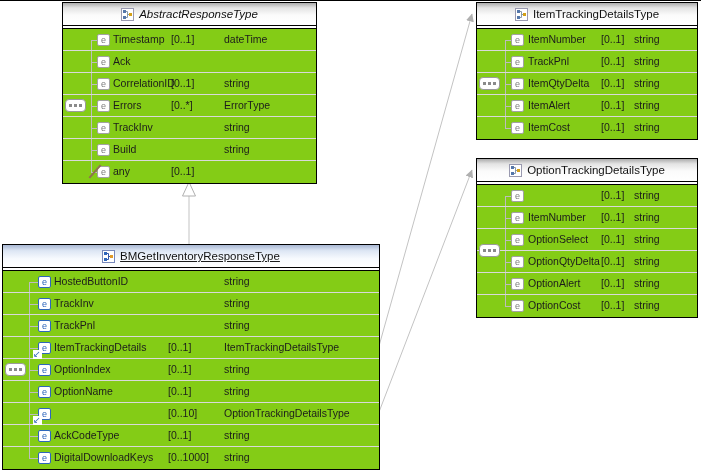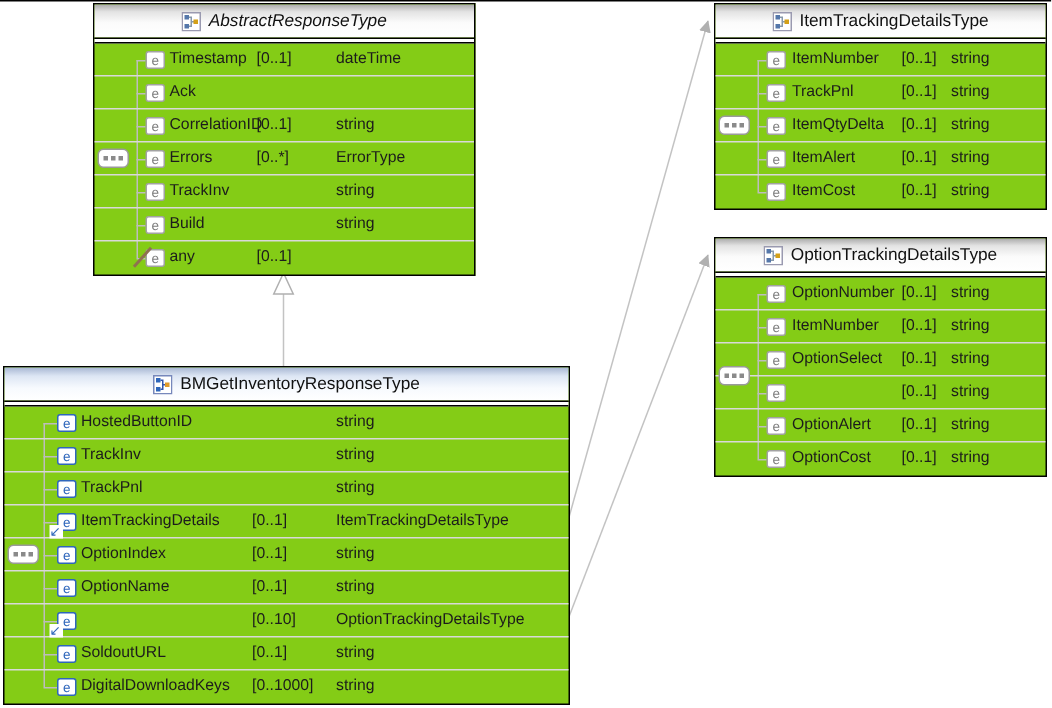--- a/index.html
+++ b/index.html
@@ -12,20 +12,21 @@
   
   .tbox{position:absolute;background:#84cc16;border:1px solid #000;z-index:2;box-sizing:content-box;}
   .hdr{
     height:22px;display:flex;align-items:center;justify-content:center;gap:5px;
     border-bottom:1px solid #000;
     background:linear-gradient(180deg,#ababab 0%,#e3e3e3 22%,#fbfbfb 55%,#ffffff 100%);
     font-size:11.5px;white-space:nowrap;
   }
   .tbox.focus .hdr{
     background:linear-gradient(180deg,#a8b7d3 0%,#dde6f4 26%,#f7fafe 62%,#ffffff 100%);
+    text-decoration:underline;
   }
   .ttl{color:#111;}
   .ttl.italic{font-style:italic;}
   .sep{height:2px;border-bottom:1px solid #000;background:#fff;}
   .bbody{position:relative;}
   
   .row{position:relative;height:22px;border-bottom:1px solid #d9d9d9;font-size:10.5px;box-sizing:border-box;}
   .row:last-child{border-bottom:none;}
   .row::before{ 
     content:"";position:absolute;left:var(--bus-x);top:11px;height:1px;
@@ -214,38 +215,38 @@
     <div class="sep"></div>
     <div class="bbody">
       <i class="bus" style="height:110px"></i>
       <span class="mg" style="top:59px">
           <i></i>
           <i></i>
           <i></i>
         </span>
     <div class="row">
       <span class="eic">e</span>
-      <span class="nm">OptionNumber</span>
       <span class="cd">[0..1]</span>
       <span class="tp">string</span>
     </div>
         <div class="row">
       <span class="eic">e</span>
       <span class="nm">ItemNumber</span>
       <span class="cd">[0..1]</span>
       <span class="tp">string</span>
     </div>
         <div class="row">
       <span class="eic">e</span>
       <span class="nm">OptionSelect</span>
       <span class="cd">[0..1]</span>
       <span class="tp">string</span>
     </div>
         <div class="row">
       <span class="eic">e</span>
+      <span class="nm">OptionQtyDelta</span>
       <span class="cd">[0..1]</span>
       <span class="tp">string</span>
     </div>
         <div class="row">
       <span class="eic">e</span>
       <span class="nm">OptionAlert</span>
       <span class="cd">[0..1]</span>
       <span class="tp">string</span>
     </div>
         <div class="row">
@@ -314,21 +315,21 @@
       <span class="cd">[0..1]</span>
       <span class="tp">string</span>
     </div>
         <div class="row">
       <span class="eic ic-ref">e</span>
       <span class="cd">[0..10]</span>
       <span class="tp">OptionTrackingDetailsType</span>
     </div>
         <div class="row">
       <span class="eic">e</span>
-      <span class="nm">SoldoutURL</span>
+      <span class="nm">AckCodeType</span>
       <span class="cd">[0..1]</span>
       <span class="tp">string</span>
     </div>
         <div class="row">
       <span class="eic">e</span>
       <span class="nm">DigitalDownloadKeys</span>
       <span class="cd">[0..1000]</span>
       <span class="tp">string</span>
     </div>
       </div>

